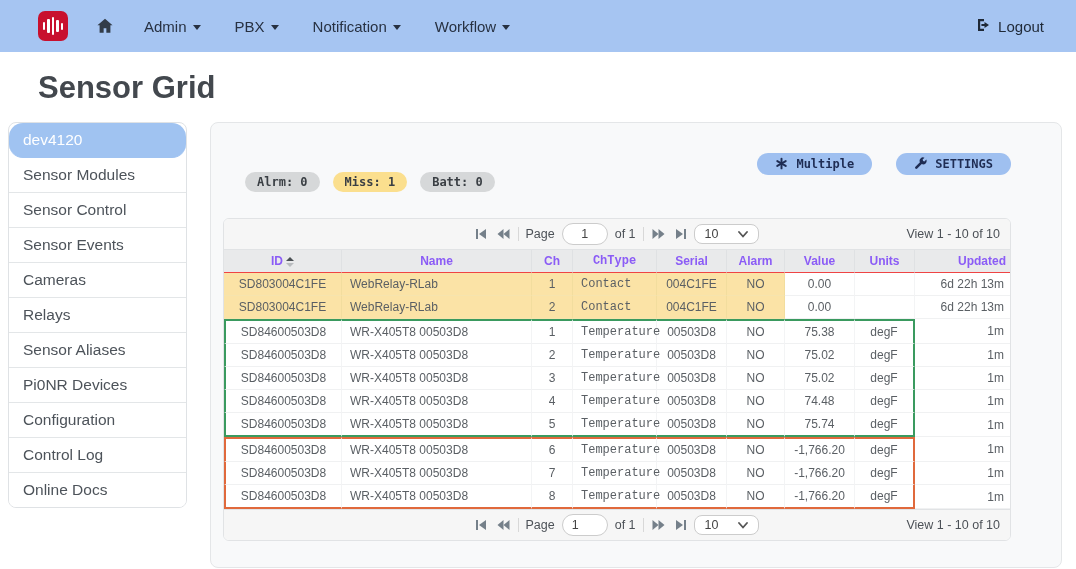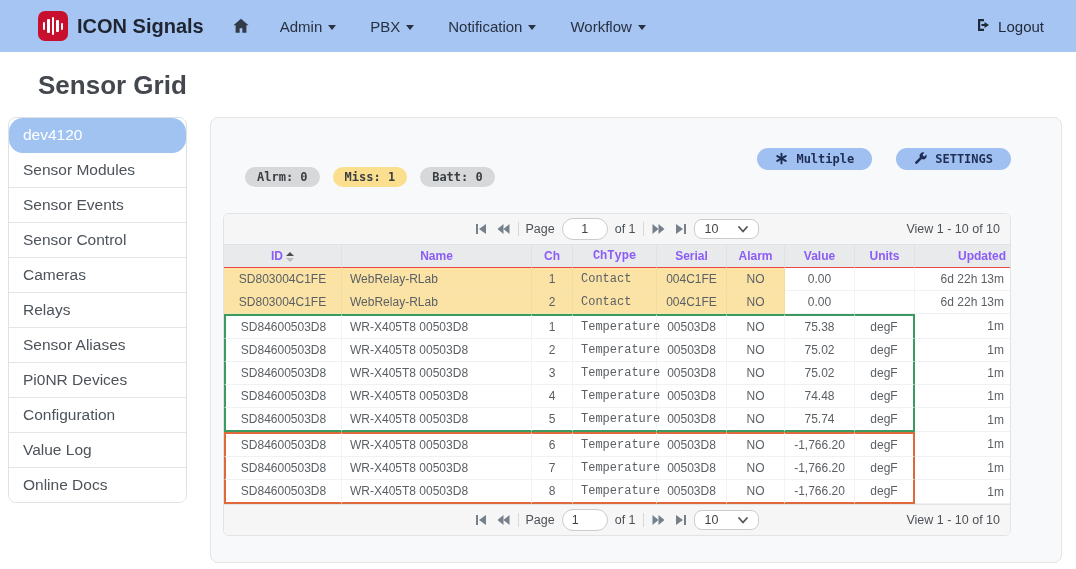--- a/index.html
+++ b/index.html
@@ -13,21 +13,21 @@
   .logo i:nth-child(1){height:8px}.logo i:nth-child(2){height:14px}.logo i:nth-child(3){height:18px}.logo i:nth-child(4){height:12px}.logo i:nth-child(5){height:7px}
   .brand-name { font-size:20px; font-weight:bold; color:#1e2430; }
   .home-btn { margin-right:30px; cursor:pointer; display:flex; align-items:center; }
   .nav-menus { display:flex; align-items:center; gap:34px; }
   .nav-item { font-size:15px; color:#273142; display:flex; align-items:center; gap:6px; cursor:pointer; }
   .caret { width:0; height:0; border-left:4.5px solid transparent; border-right:4.5px solid transparent; border-top:5px solid #273142; margin-top:2px; }
   .nav-spacer { flex:1; }
   .logout { display:flex; align-items:center; gap:7px; font-size:15px; color:#1f2937; cursor:pointer; }
 
   
-  .page-title { font-size:26px; font-weight:bold; color:#43484e; margin:18px 0 16px 38px; }
+  .page-title { font-size:31px; font-weight:bold; color:#43484e; margin:18px 0 16px 38px; }
 
   
   .content { display:flex; align-items:flex-start; padding-left:8px; }
   .sidebar { width:179px; background:#fff; border:1px solid #dfe2e5; border-radius:8px; overflow:hidden; }
   .side-item { padding:7px 14px; font-size:15.5px; color:#4d535a; border-bottom:1px solid #e3e6e8; cursor:pointer; line-height:20px; background:#fff; }
   .side-item:last-child { border-bottom:none; }
   .side-item.active { background:var(--active-item-bg,#a0c3f1); color:#fff; border-bottom-color:var(--active-item-bg,#a0c3f1);border-radius:14px; }
 
   .card { margin-left:23px; width:852px; min-height:396px; background:#f8f9fa; border:1px solid #e4e6e8; border-radius:8px; padding:10px 12px 26px 12px; }
 
@@ -85,21 +85,20 @@
 
 <div class="navbar">
   <div class="brand">
     <div class="logo">
         <i></i>
         <i></i>
         <i></i>
         <i></i>
         <i></i>
       </div>
-    <span class="brand-name">ICON Signals</span>
   </div>
   <span class="home-btn">
     <svg width="18" height="18" viewBox="0 0 16 16" fill="#323c49">
         <path d="M8 1.5 1.3 7.4h1.9V14h3.6v-4h2.4v4h3.6V7.4h1.9z"></path>
       </svg>
   </span>
   <div class="nav-menus">
       <div class="nav-item">
         <span>Admin</span>
         <span class="caret"></span>
@@ -129,28 +128,28 @@
   </div>
 </div>
 
 <div class="page-title">Sensor Grid</div>
 
 <div class="content">
 
   <div class="sidebar">
       <div class="side-item active">dev4120</div>
       <div class="side-item">Sensor Modules</div>
+      <div class="side-item">Sensor Control</div>
       <div class="side-item">Sensor Events</div>
-      <div class="side-item">Sensor Control</div>
       <div class="side-item">Cameras</div>
       <div class="side-item">Relays</div>
       <div class="side-item">Sensor Aliases</div>
       <div class="side-item">Pi0NR Devices</div>
       <div class="side-item">Configuration</div>
-      <div class="side-item">Value Log</div>
+      <div class="side-item">Control Log</div>
       <div class="side-item">Online Docs</div>
     </div>
 
   <div class="card">
     <div class="toolbar">
       <span style="display:flex;gap:13px;margin-top:37px;">
           <span class="badge">Alrm: 0</span>
           <span class="badge yellow">Miss: 1</span>
           <span class="badge">Batt: 0</span>
         </span>

